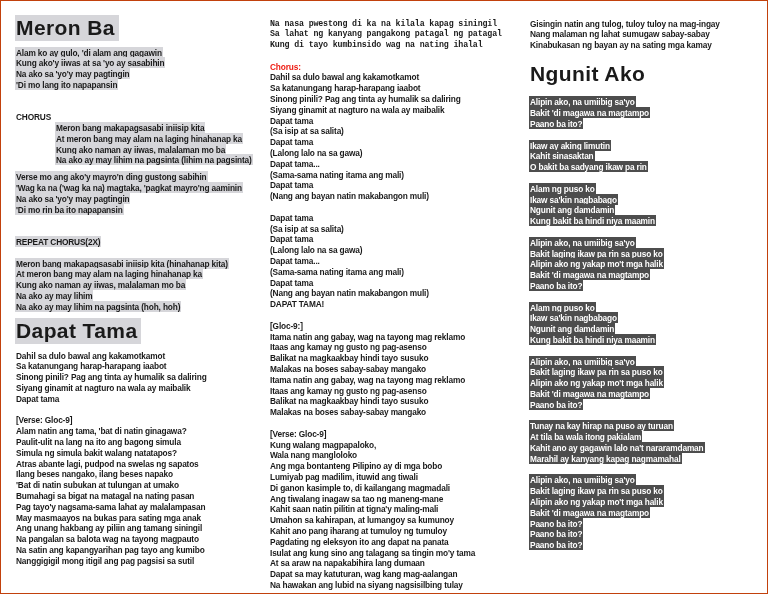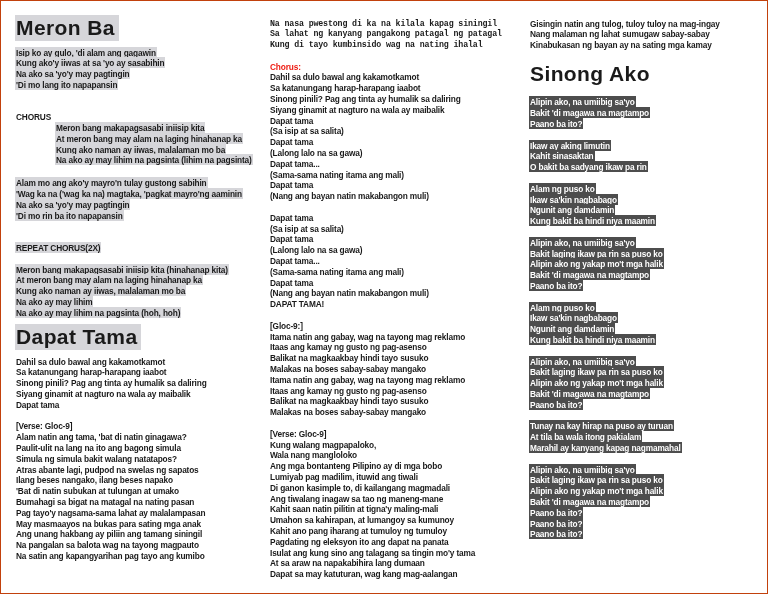--- a/index.html
+++ b/index.html
@@ -47,34 +47,34 @@
   .block-title > span { padding: 1px 4px 2px 1px; }
   .stanza { margin: 0; }
 </style>
 </head>
 <body>
 
 <div class="page">
   <div class="col col-1">
       <div class="block-title"><span class="hl-light">Meron Ba</span></div>
       <div class="stanza" style="margin-bottom: 21.6px;">
-        <div class="line"><span class="hl-light">Isip ko ay gulo, 'di alam ang gagawin</span></div>
+        <div class="line"><span class="hl-light">Alam ko ay gulo, 'di alam ang gagawin</span></div>
         <div class="line"><span class="hl-light">Kung ako'y iiwas at sa 'yo ay sasabihin</span></div>
         <div class="line"><span class="hl-light">Na ako sa 'yo'y may pagtingin</span></div>
         <div class="line"><span class="hl-light">'Di mo lang ito napapansin</span></div>
       </div>
       <div class="line"><span>CHORUS</span></div>
-      <div class="stanza" style="margin-bottom: 12px; padding-left: 40px;">
+      <div class="stanza" style="margin-bottom: 6px; padding-left: 40px;">
         <div class="line"><span class="hl-light">Meron bang makapagsasabi iniisip kita</span></div>
         <div class="line"><span class="hl-light">At meron bang may alam na laging hinahanap ka</span></div>
         <div class="line"><span class="hl-light">Kung ako naman ay iiwas, malalaman mo ba</span></div>
         <div class="line"><span class="hl-light">Na ako ay may lihim na pagsinta (lihim na pagsinta)</span></div>
       </div>
       <div class="stanza" style="margin-bottom: 21.6px;">
-        <div class="line"><span class="hl-light">Alam mo ang ako'y mayro'n tulay gustong sabihin</span></div>
+        <div class="line"><span class="hl-light">Verse mo ang ako'y mayro'n ding gustong sabihin</span></div>
         <div class="line"><span class="hl-light">'Wag ka na ('wag ka na) magtaka, 'pagkat mayro'ng aaminin</span></div>
         <div class="line"><span class="hl-light">Na ako sa 'yo'y may pagtingin</span></div>
         <div class="line"><span class="hl-light">'Di mo rin ba ito napapansin</span></div>
       </div>
       <div class="line" style="margin-bottom: 10.8px;"><span class="hl-light">REPEAT CHORUS(2X)</span></div>
       <div class="stanza">
         <div class="line"><span class="hl-light">Meron bang makapagsasabi iniisip kita (hinahanap kita)</span></div>
         <div class="line"><span class="hl-light">At meron bang may alam na laging hinahanap ka</span></div>
         <div class="line"><span class="hl-light">Kung ako naman ay iiwas, malalaman mo ba</span></div>
         <div class="line"><span class="hl-light">Na ako ay may lihim</span></div>
@@ -95,20 +95,21 @@
         <div class="line"><span>Simula ng simula bakit walang natatapos?</span></div>
         <div class="line"><span>Atras abante lagi, pudpod na swelas ng sapatos</span></div>
         <div class="line"><span>Ilang beses nangako, ilang beses napako</span></div>
         <div class="line"><span>'Bat di natin subukan at tulungan at umako</span></div>
         <div class="line"><span>Bumahagi sa bigat na matagal na nating pasan</span></div>
         <div class="line"><span>Pag tayo'y nagsama-sama lahat ay malalampasan</span></div>
         <div class="line"><span>May masmaayos na bukas para sating mga anak</span></div>
         <div class="line"><span>Ang unang hakbang ay piliin ang tamang siningil</span></div>
         <div class="line"><span>Na pangalan sa balota wag na tayong magpauto</span></div>
         <div class="line"><span>Na satin ang kapangyarihan pag tayo ang kumibo</span></div>
+        <div class="line"><span>Nanggigigil mong itigil ang pag pagsisi sa sutil</span></div>
       </div>
     </div>
   <div class="col col-2">
       <div class="stanza" style="margin-bottom: 10.8px; font-family: Liberation Mono, monospace;">
         <div class="line"><span>Na nasa pwestong di ka na kilala kapag siningil</span></div>
         <div class="line"><span>Sa lahat ng kanyang pangakong patagal ng patagal</span></div>
         <div class="line"><span>Kung di tayo kumbinsido wag na nating ihalal</span></div>
       </div>
       <div class="line red"><span>Chorus:</span></div>
       <div class="stanza" style="margin-bottom: 10.8px;">
@@ -155,29 +156,30 @@
         <div class="line"><span>Lumiyab pag madilim, ituwid ang tiwali</span></div>
         <div class="line"><span>Di ganon kasimple to, di kailangang magmadali</span></div>
         <div class="line"><span>Ang tiwalang inagaw sa tao ng maneng-mane</span></div>
         <div class="line"><span>Kahit saan natin pilitin at tigna'y maling-mali</span></div>
         <div class="line"><span>Umahon sa kahirapan, at lumangoy sa kumunoy</span></div>
         <div class="line"><span>Kahit ano pang iharang at tumuloy ng tumuloy</span></div>
         <div class="line"><span>Pagdating ng eleksyon ito ang dapat na panata</span></div>
         <div class="line"><span>Isulat ang kung sino ang talagang sa tingin mo'y tama</span></div>
         <div class="line"><span>At sa araw na napakabihira lang dumaan</span></div>
         <div class="line"><span>Dapat sa may katuturan, wag kang mag-aalangan</span></div>
+        <div class="line"><span>Na hawakan ang lubid na siyang nagsisilbing tulay</span></div>
       </div>
     </div>
   <div class="col col-3">
       <div class="stanza" style="margin-bottom: 10.8px;">
         <div class="line"><span>Gisingin natin ang tulog, tuloy tuloy na mag-ingay</span></div>
         <div class="line"><span>Nang malaman ng lahat sumugaw sabay-sabay</span></div>
         <div class="line"><span>Kinabukasan ng bayan ay na sating mga kamay</span></div>
       </div>
-      <div class="block-title" style="margin-bottom: 10.8px;"><span>Sinong Ako</span></div>
+      <div class="block-title" style="margin-bottom: 10.8px;"><span>Ngunit Ako</span></div>
       <div class="stanza" style="margin-bottom: 10.8px;">
         <div class="line"><span class="hl-dark">Alipin ako, na umiibig sa'yo</span></div>
         <div class="line"><span class="hl-dark">Bakit 'di magawa na magtampo</span></div>
         <div class="line"><span class="hl-dark">Paano ba ito?</span></div>
       </div>
       <div class="stanza" style="margin-bottom: 10.8px;">
         <div class="line"><span class="hl-dark">Ikaw ay aking limutin</span></div>
         <div class="line"><span class="hl-dark">Kahit sinasaktan</span></div>
         <div class="line"><span class="hl-dark">O bakit ba sadyang ikaw pa rin</span></div>
       </div>
@@ -203,20 +205,21 @@
       <div class="stanza" style="margin-bottom: 10.8px;">
         <div class="line"><span class="hl-dark">Alipin ako, na umiibig sa'yo</span></div>
         <div class="line"><span class="hl-dark">Bakit laging ikaw pa rin sa puso ko</span></div>
         <div class="line"><span class="hl-dark">Alipin ako ng yakap mo't mga halik</span></div>
         <div class="line"><span class="hl-dark">Bakit 'di magawa na magtampo</span></div>
         <div class="line"><span class="hl-dark">Paano ba ito?</span></div>
       </div>
       <div class="stanza" style="margin-bottom: 10.8px;">
         <div class="line"><span class="hl-dark">Tunay na kay hirap na puso ay turuan</span></div>
         <div class="line"><span class="hl-dark">At tila ba wala itong pakialam</span></div>
+        <div class="line"><span class="hl-dark">Kahit ano ay gagawin lalo na't nararamdaman</span></div>
         <div class="line"><span class="hl-dark">Marahil ay kanyang kapag nagmamahal</span></div>
       </div>
       <div class="stanza">
         <div class="line"><span class="hl-dark">Alipin ako, na umiibig sa'yo</span></div>
         <div class="line"><span class="hl-dark">Bakit laging ikaw pa rin sa puso ko</span></div>
         <div class="line"><span class="hl-dark">Alipin ako ng yakap mo't mga halik</span></div>
         <div class="line"><span class="hl-dark">Bakit 'di magawa na magtampo</span></div>
         <div class="line"><span class="hl-dark">Paano ba ito?</span></div>
         <div class="line"><span class="hl-dark">Paano ba ito?</span></div>
         <div class="line"><span class="hl-dark">Paano ba ito?</span></div>

